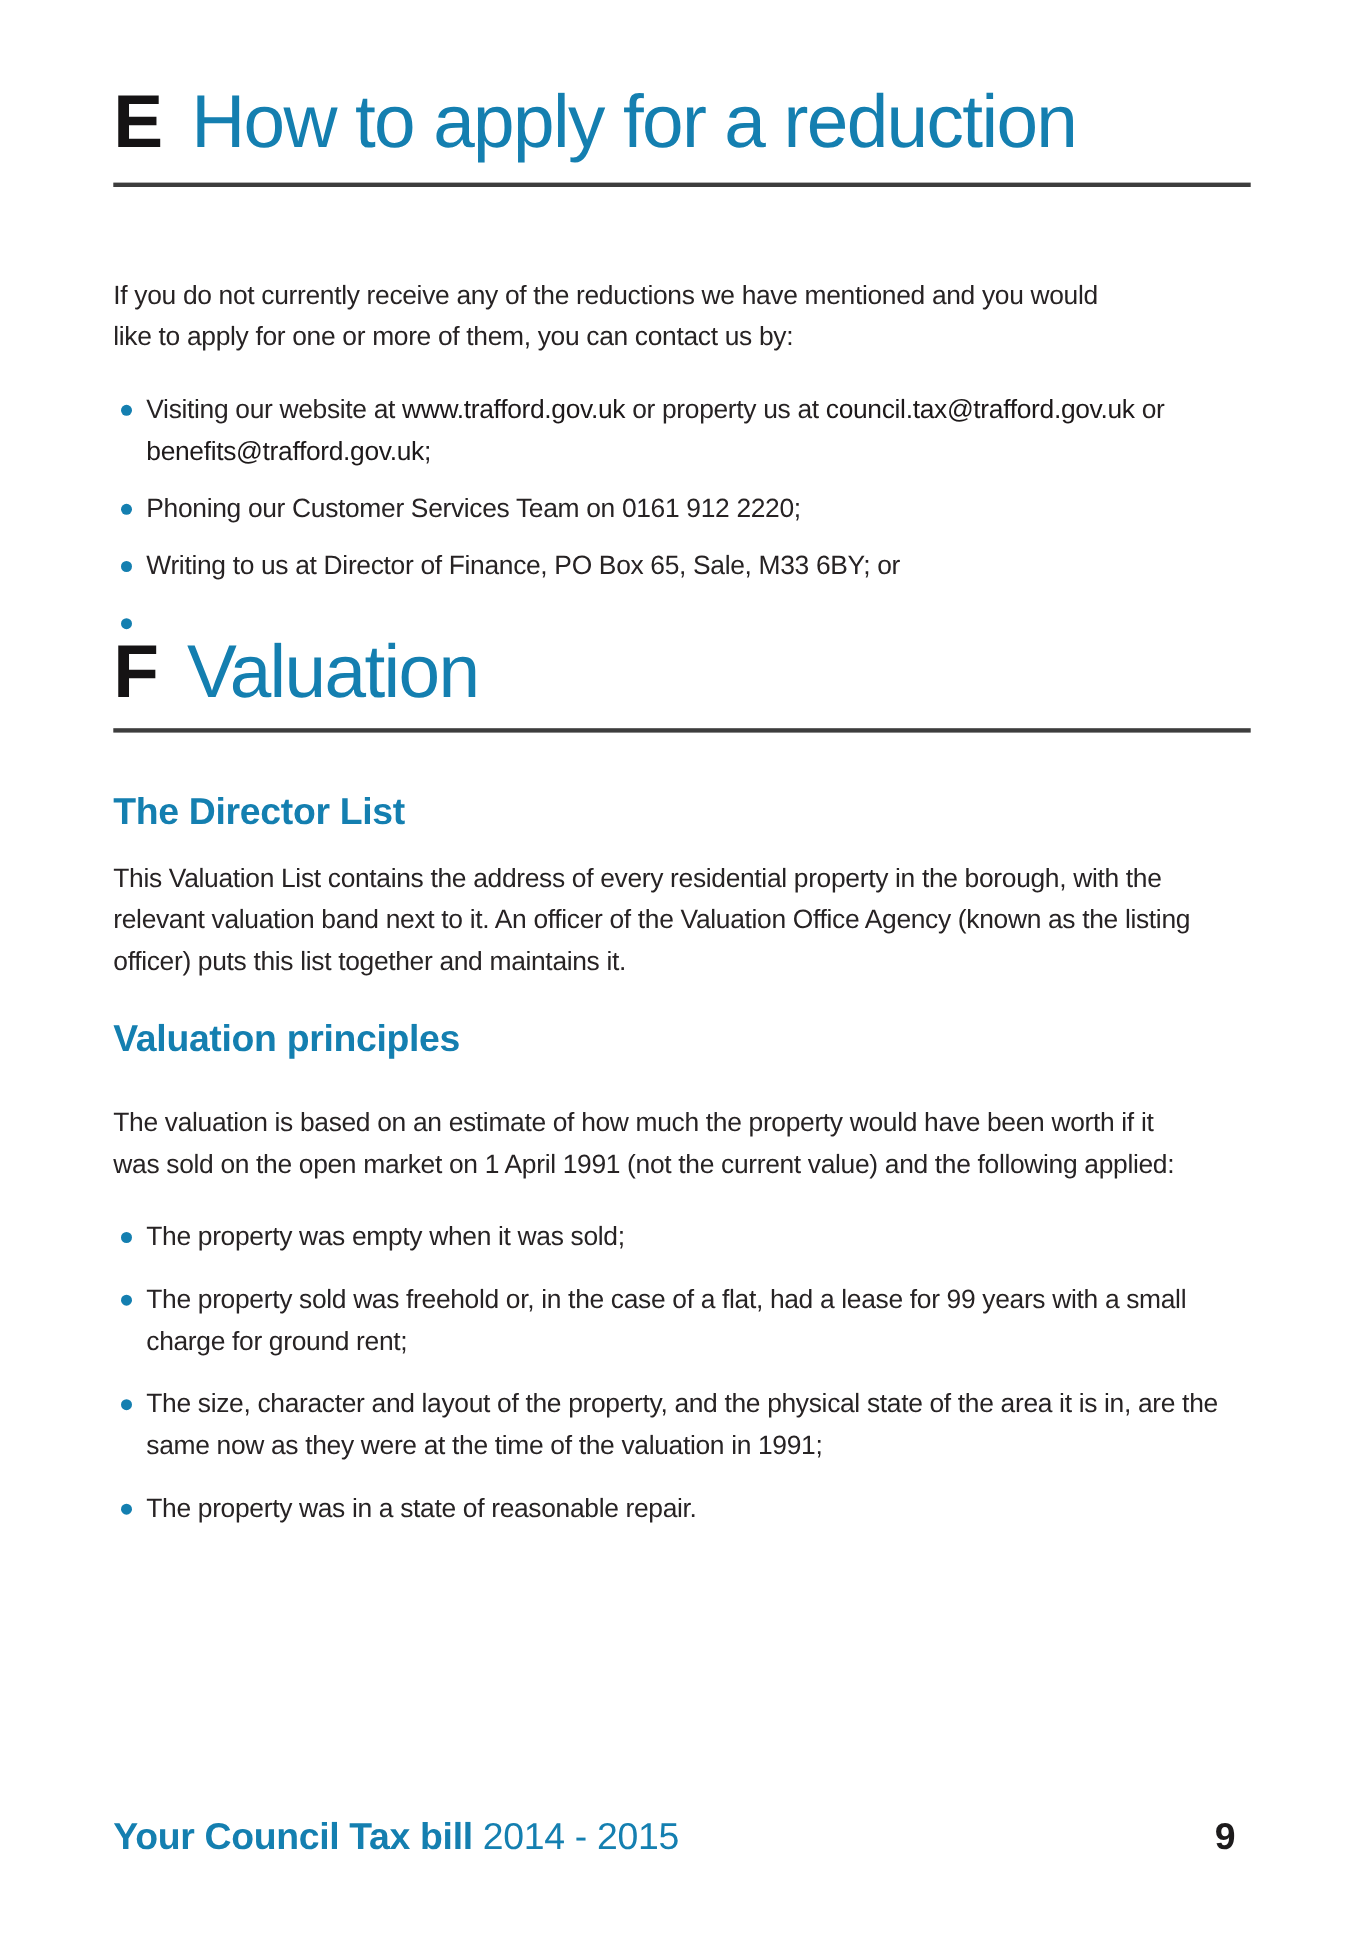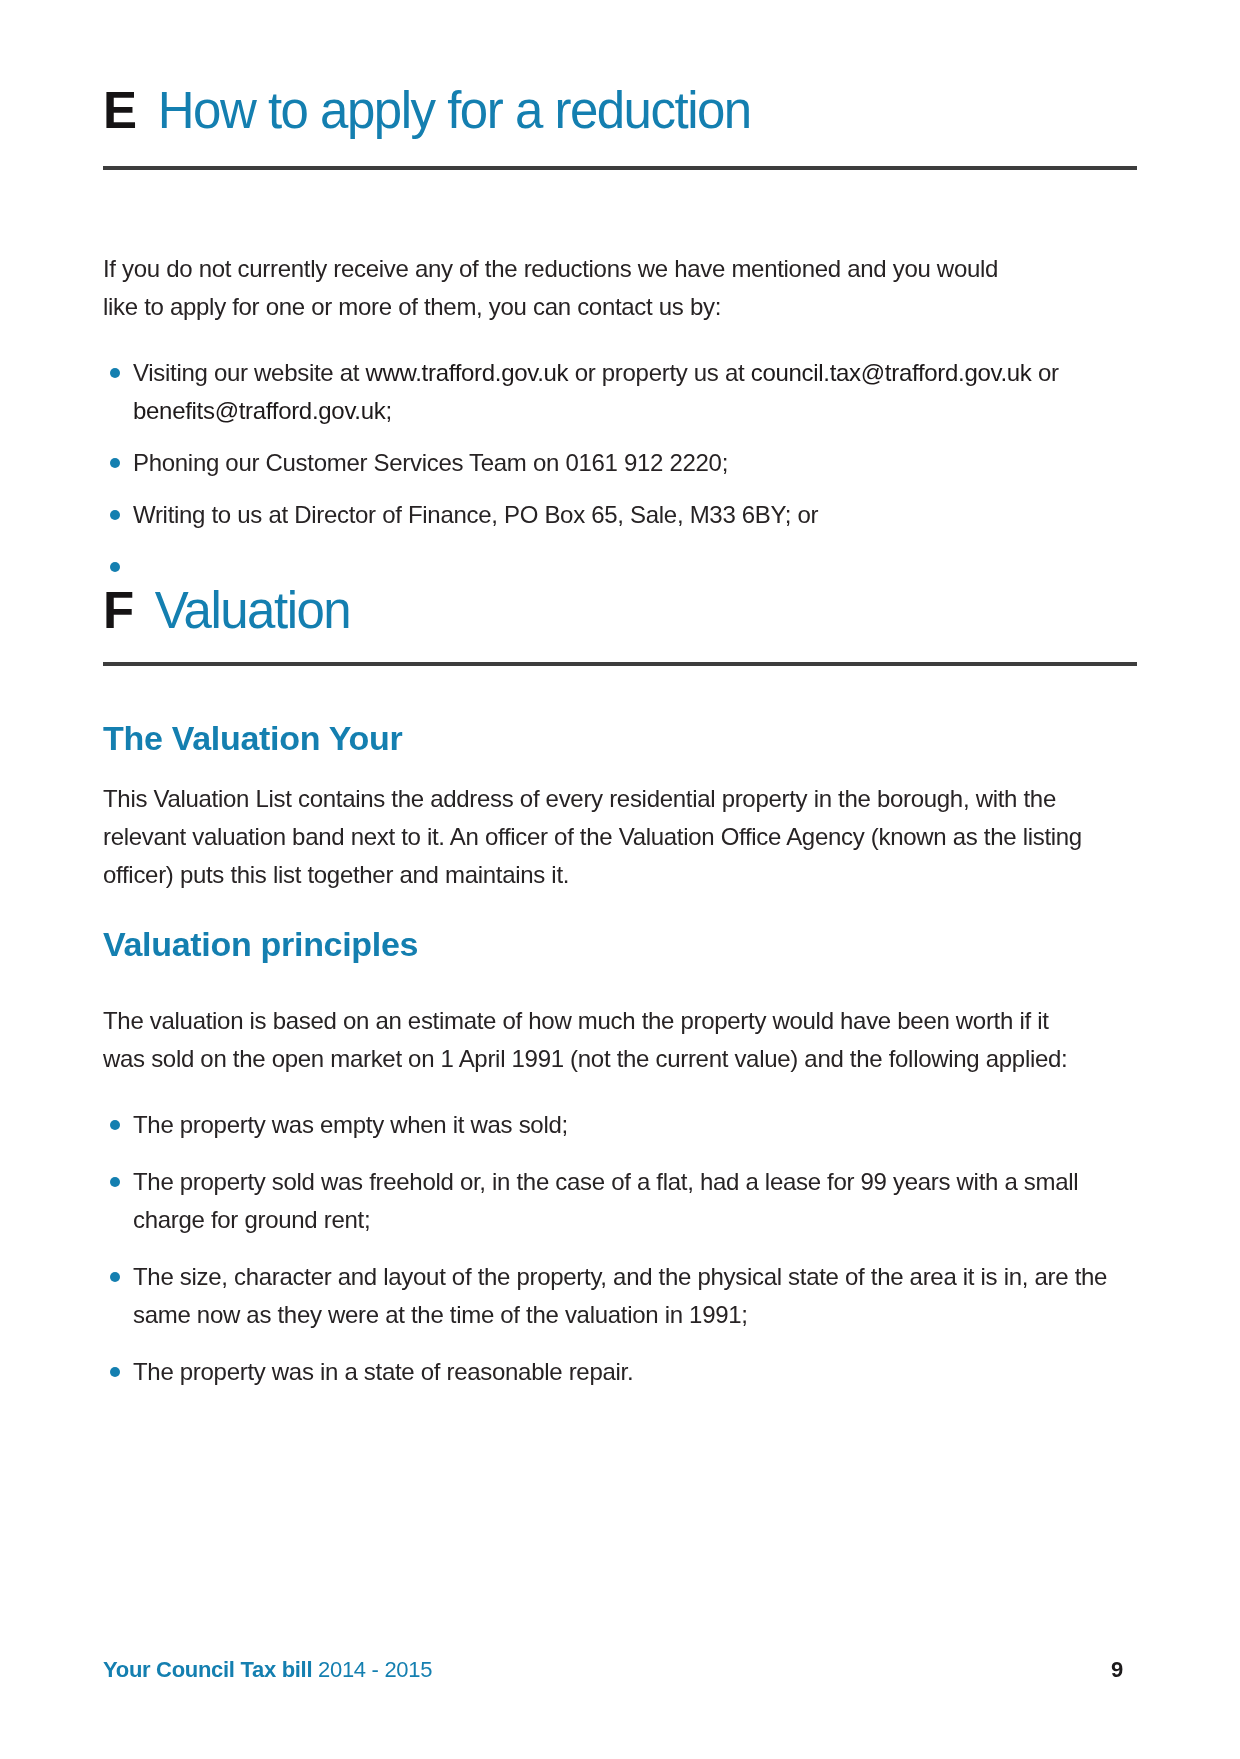--- a/index.html
+++ b/index.html
@@ -7,21 +7,21 @@
   body {
     width: 1240px; height: 1759px; background: #ffffff;
     font-family: "Liberation Sans", sans-serif;
     color: #272324;
   }
   .page {
     position: relative; width: 1240px; height: 1759px;
     padding: 62px 103px 0 103px; overflow: hidden;
   }
   .section-heading {
-    margin: 0; font-size: 51px; line-height: 66px;
+    margin: 0; font-size: 68px; line-height: 66px;
     font-weight: normal; letter-spacing: -1.5px; white-space: nowrap;
   }
   .heading-e { margin-top: 16px; }
   .heading-f { margin-top: 44px; }
   .section-letter { font-weight: bold; color: #151314; margin-right: 8px; letter-spacing: 0; }
   .section-title { color: #147fb0; }
   .rule { border: none; border-top: 4px solid #3d3d3d; margin: 22px 0 0 0; }
   .rule-f { margin-top: 18px; }
   .body-text { font-size: 24px; line-height: 38px; letter-spacing: -0.3px; }
   .para { margin: 0; }
@@ -42,21 +42,21 @@
   .list-valuation > .bullet { margin-bottom: 19px; }
   .bullet-list > .bullet:last-child { margin-bottom: 0; }
   .dot {
     position: absolute; left: 7px; top: 14px;
     width: 10px; height: 10px; border-radius: 50%; background: #147fb0;
   }
   .bullet-text strong { font-weight: normal; color: #1d191a; }
   .footer {
     position: absolute; top: 1652px; left: 103px; right: 103px;
     display: flex; justify-content: space-between; align-items: flex-end;
-    font-size: 22px; line-height: 36px; letter-spacing: -0.3px;
+    font-size: 34px; line-height: 36px; letter-spacing: -0.3px;
   }
   .footer-left { color: #147fb0; }
   .footer-title { font-weight: bold; }
   .footer-page { color: #1d1b1c; font-weight: bold; padding-right: 14px; }
 </style>
 </head>
 <body>
 
 <div class="page">
 
@@ -85,21 +85,21 @@
       <span class="dot"></span>
     </li>
   </ul>
 
   <h1 class="section-heading heading-f">
     <span class="section-letter">F</span>
     <span class="section-title">Valuation</span>
   </h1>
   <hr class="rule rule-f">
 
-  <h2 class="subheading sub-vl">The Valuation Your</h2>
+  <h2 class="subheading sub-vl">The Director List</h2>
   <p class="body-text para para-vl">This Valuation List contains the address of every residential property in the borough, with the relevant valuation band next to it. An officer of the Valuation Office Agency (known as the listing officer) puts this list together and maintains it.</p>
 
   <h2 class="subheading sub-vp">Valuation principles</h2>
   <p class="body-text para para-vp">The valuation is based on an estimate of how much the property would have been worth if it was sold on the open market on 1 April 1991 (not the current value) and the following applied:</p>
 
   <ul class="bullet-list body-text list-valuation">
     <li class="bullet">
       <span class="dot"></span>
       <span class="bullet-text">The property was empty when it was sold;</span>
     </li>

